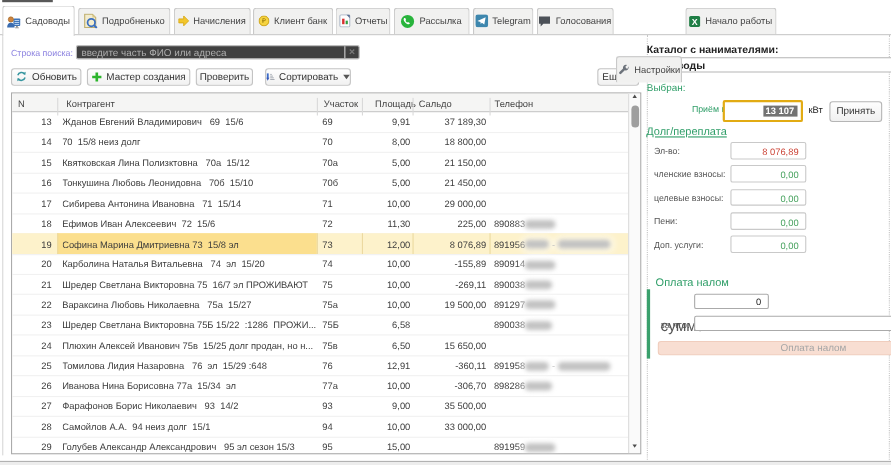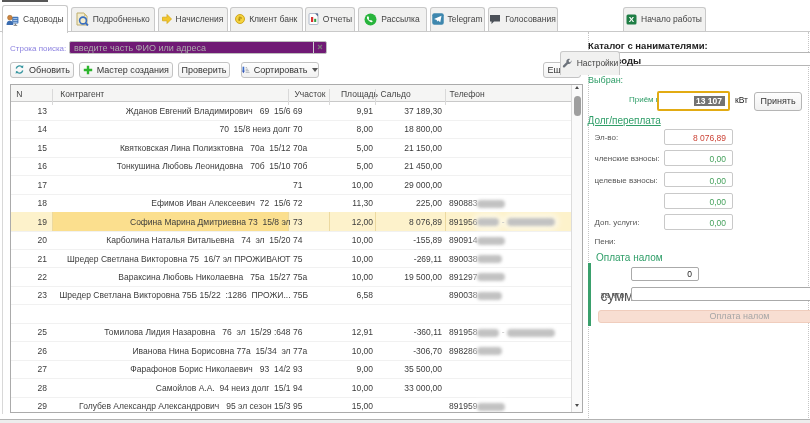--- a/index.html
+++ b/index.html
@@ -8,21 +8,21 @@
 
 .tabline{position:absolute;left:0;top:31px;width:810px;height:1px;background:#c9c9c9;z-index:2;}
 .tab{position:absolute;top:6.5px;height:24.5px;background:#f1f1f0;border:1px solid #c9c9c9;border-bottom:none;z-index:1;
   border-radius:3px 3px 0 0;box-sizing:border-box;display:flex;align-items:center;justify-content:center;
   gap:4px;color:#444;font-size:8.5px;white-space:nowrap;}
 .tab.active{top:5px;height:27.5px;background:#fff;z-index:5;}
 .tab svg{flex:0 0 auto;}
 
 .slabel{position:absolute;left:10px;top:43.5px;color:#8c82e0;font-size:8px;}
 .sinput{position:absolute;left:69px;top:40.5px;width:258px;height:13.5px;border:1px solid #bdbdbd;
-  border-radius:2px;box-sizing:border-box;background:#701a75;}
+  border-radius:2px;box-sizing:border-box;background:#404040;}
 .sinput .ph{position:absolute;left:4px;top:1.5px;color:#adadad;font-size:9px;}
 .sinput .xsep{position:absolute;right:12.5px;top:0;bottom:0;width:1px;background:#cfcfcf;}
 .sinput .xbtn{position:absolute;right:0;top:0;width:12.5px;height:100%;display:flex;align-items:center;
   justify-content:center;color:#777;font-size:9px;}
 
 .tbtn{position:absolute;top:61.5px;height:16.5px;border:1px solid #c3c3c3;border-radius:3px;box-sizing:border-box;
   background:linear-gradient(#fefefe,#f1f1f1);display:flex;align-items:center;justify-content:center;gap:4px;
   font-size:9px;color:#333;white-space:nowrap;}
 .caret{width:0;height:0;border-left:3.5px solid transparent;border-right:3.5px solid transparent;
   border-top:4px solid #555;display:inline-block;}
@@ -30,21 +30,21 @@
 #tbl{position:absolute;left:10px;top:83.5px;width:573px;height:329px;border:1px solid #ababab;
   box-sizing:border-box;background:#fff;overflow:hidden;font-size:8.5px;}
 #thead{position:absolute;left:0;top:0;width:571px;height:17px;background:#f5f5f4;border-bottom:1px solid #c9c9c9;
   box-sizing:border-box;color:#444;}
 #thead span{position:absolute;top:4px;}
 .hline{position:absolute;top:0;height:16px;width:1px;background:#d9d9d9;}
 .row{position:absolute;left:0;width:561px;height:18.44px;}
 .rline{position:absolute;left:0;width:561px;height:1px;background:#f1f1f1;}
 .row > span{position:absolute;top:4.5px;white-space:pre;}
 .cn{left:0;width:36px;text-align:right;}
-.cname{left:45.5px;width:234px;overflow:hidden;text-align:right;}
+.cname{left:45.5px;width:234px;overflow:hidden;}
 .cuch{left:282px;}
 .cpl{left:300px;width:62px;text-align:right;}
 .csal{left:364px;width:67px;text-align:right;}
 .ctel{left:438px;width:122px;}
 .blur{display:inline-block;height:8px;background:#c2c2c2;border-radius:4px;filter:blur(1.8px);vertical-align:-1.5px;box-shadow:0 0 5px 4px rgba(255,255,255,0.55);}
 
 #vsb{position:absolute;right:0;top:0;width:11px;height:327px;background:#fafafa;border-left:1px solid #dcdcdc;box-sizing:border-box;}
 #vsb .up{position:absolute;left:2.5px;top:1.5px;width:0;height:0;border-left:2.8px solid transparent;border-right:2.8px solid transparent;border-bottom:3.6px solid #4c4c4c;}
 #vsb .dn{position:absolute;left:2.5px;bottom:5px;width:0;height:0;border-left:2.8px solid transparent;border-right:2.8px solid transparent;border-top:3.6px solid #4c4c4c;}
 #vsb .thumb{position:absolute;left:1.5px;top:11px;width:7px;height:20px;background:#9f9f9f;border-radius:3.5px;}
@@ -233,20 +233,21 @@
 <div class="row" style="top:72.32px;">
         <span class="cn">16</span>
         <span class="cname">Тонкушина Любовь Леонидовна   70б  15/10</span>
         <span class="cuch">70б</span>
         <span class="cpl">5,00</span>
         <span class="csal">21 450,00</span>
       </div>
 <div class="rline" style="top:90.76px;"></div>
 <div class="row" style="top:90.76px;">
         <span class="cn">17</span>
+        <span class="cname">Сибирева Антонина Ивановна   71  15/14</span>
         <span class="cuch">71</span>
         <span class="cpl">10,00</span>
         <span class="csal">29 000,00</span>
       </div>
 <div class="rline" style="top:109.20px;"></div>
 <div class="row" style="top:109.20px;">
         <span class="cn">18</span>
         <span class="cname">Ефимов Иван Алексеевич  72  15/6</span>
         <span class="cuch">72</span>
         <span class="cpl">11,30</span>
@@ -299,20 +300,27 @@
 <div class="rline" style="top:201.40px;"></div>
 <div class="row" style="top:201.40px;">
         <span class="cn">23</span>
         <span class="cname">Шредер Светлана Викторовна 75Б 15/22  :1286  ПРОЖИ...</span>
         <span class="cuch">75Б</span>
         <span class="cpl">6,58</span>
         <span class="csal"></span>
         <span class="ctel">890038<span class="blur" style="width:25px;"></span></span>
       </div>
 <div class="rline" style="top:219.84px;"></div>
+<div class="row" style="top:219.84px;">
+        <span class="cn">24</span>
+        <span class="cname">Плюхин Алексей Иванович 75в  15/25 долг продан, но н...</span>
+        <span class="cuch">75в</span>
+        <span class="cpl">6,50</span>
+        <span class="csal">15 650,00</span>
+      </div>
 <div class="rline" style="top:238.28px;"></div>
 <div class="row" style="top:238.28px;">
         <span class="cn">25</span>
         <span class="cname">Томилова Лидия Назаровна   76  эл  15/29 :648</span>
         <span class="cuch">76</span>
         <span class="cpl">12,91</span>
         <span class="csal">-360,11</span>
         <span class="ctel">891958<span class="blur" style="width:22px;"></span><span style="color:#9a9a9a;"> - </span><span class="blur" style="width:48px;"></span></span>
       </div>
 <div class="rline" style="top:256.72px;"></div>
@@ -375,21 +383,21 @@
       <span class="val redv">8 076,89</span>
     </div>
 <div class="rp-label" style="left:594.5px;top:154.3px;color:#555;font-size:8px;">членские взносы:</div>
 <div class="rinput" style="left:663.5px;top:150.3px;width:69.5px;height:15.5px;">
       <span class="val greenv">0,00</span>
     </div>
 <div class="rp-label" style="left:594.5px;top:175.6px;color:#555;font-size:8px;">целевые взносы:</div>
 <div class="rinput" style="left:663.5px;top:171.6px;width:69.5px;height:15.5px;">
       <span class="val greenv">0,00</span>
     </div>
-<div class="rp-label" style="left:594.5px;top:197px;color:#555;font-size:8px;margin-top:40px;">Пени:</div>
+<div class="rp-label" style="left:594.5px;top:197px;color:#555;font-size:8px;">Пени:</div>
 <div class="rinput" style="left:663.5px;top:193px;width:69.5px;height:15.5px;">
       <span class="val greenv">0,00</span>
     </div>
 <div class="rp-label" style="left:594.5px;top:218.3px;color:#555;font-size:8px;">Доп. услуги:</div>
 <div class="rinput" style="left:663.5px;top:214.3px;width:69.5px;height:15.5px;">
       <span class="val greenv">0,00</span>
     </div>
 <div class="rp-label green" style="left:596px;top:251.5px;font-size:10px;">Оплата налом</div>
 <div style="position:absolute;left:587.5px;top:263px;width:3px;height:62.5px;background:#3aa06c;"></div>
 <div class="rp-label" style="left:600.5px;top:288px;color:#555;font-size:14px;">сумма:</div>

